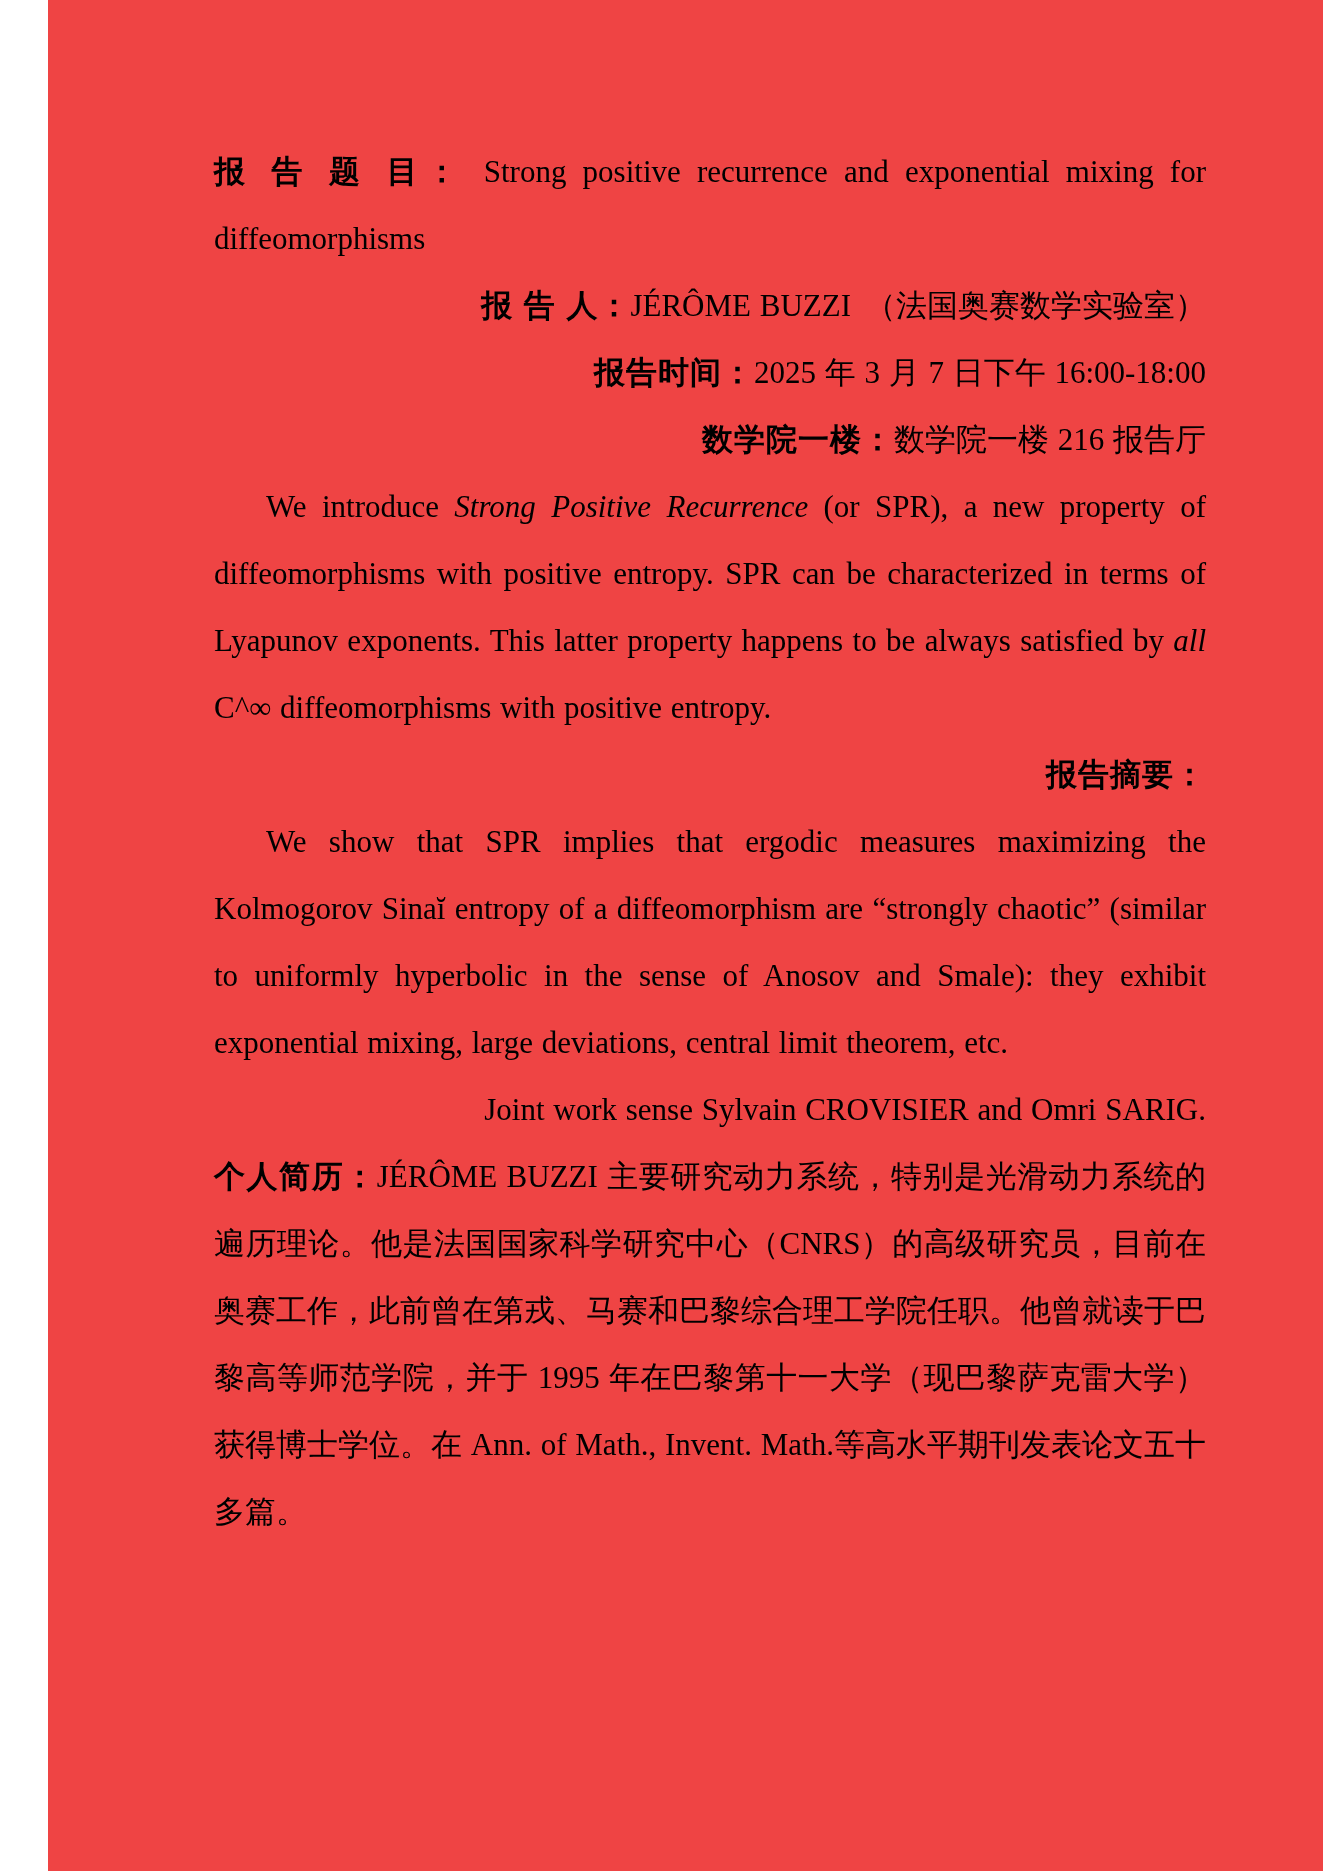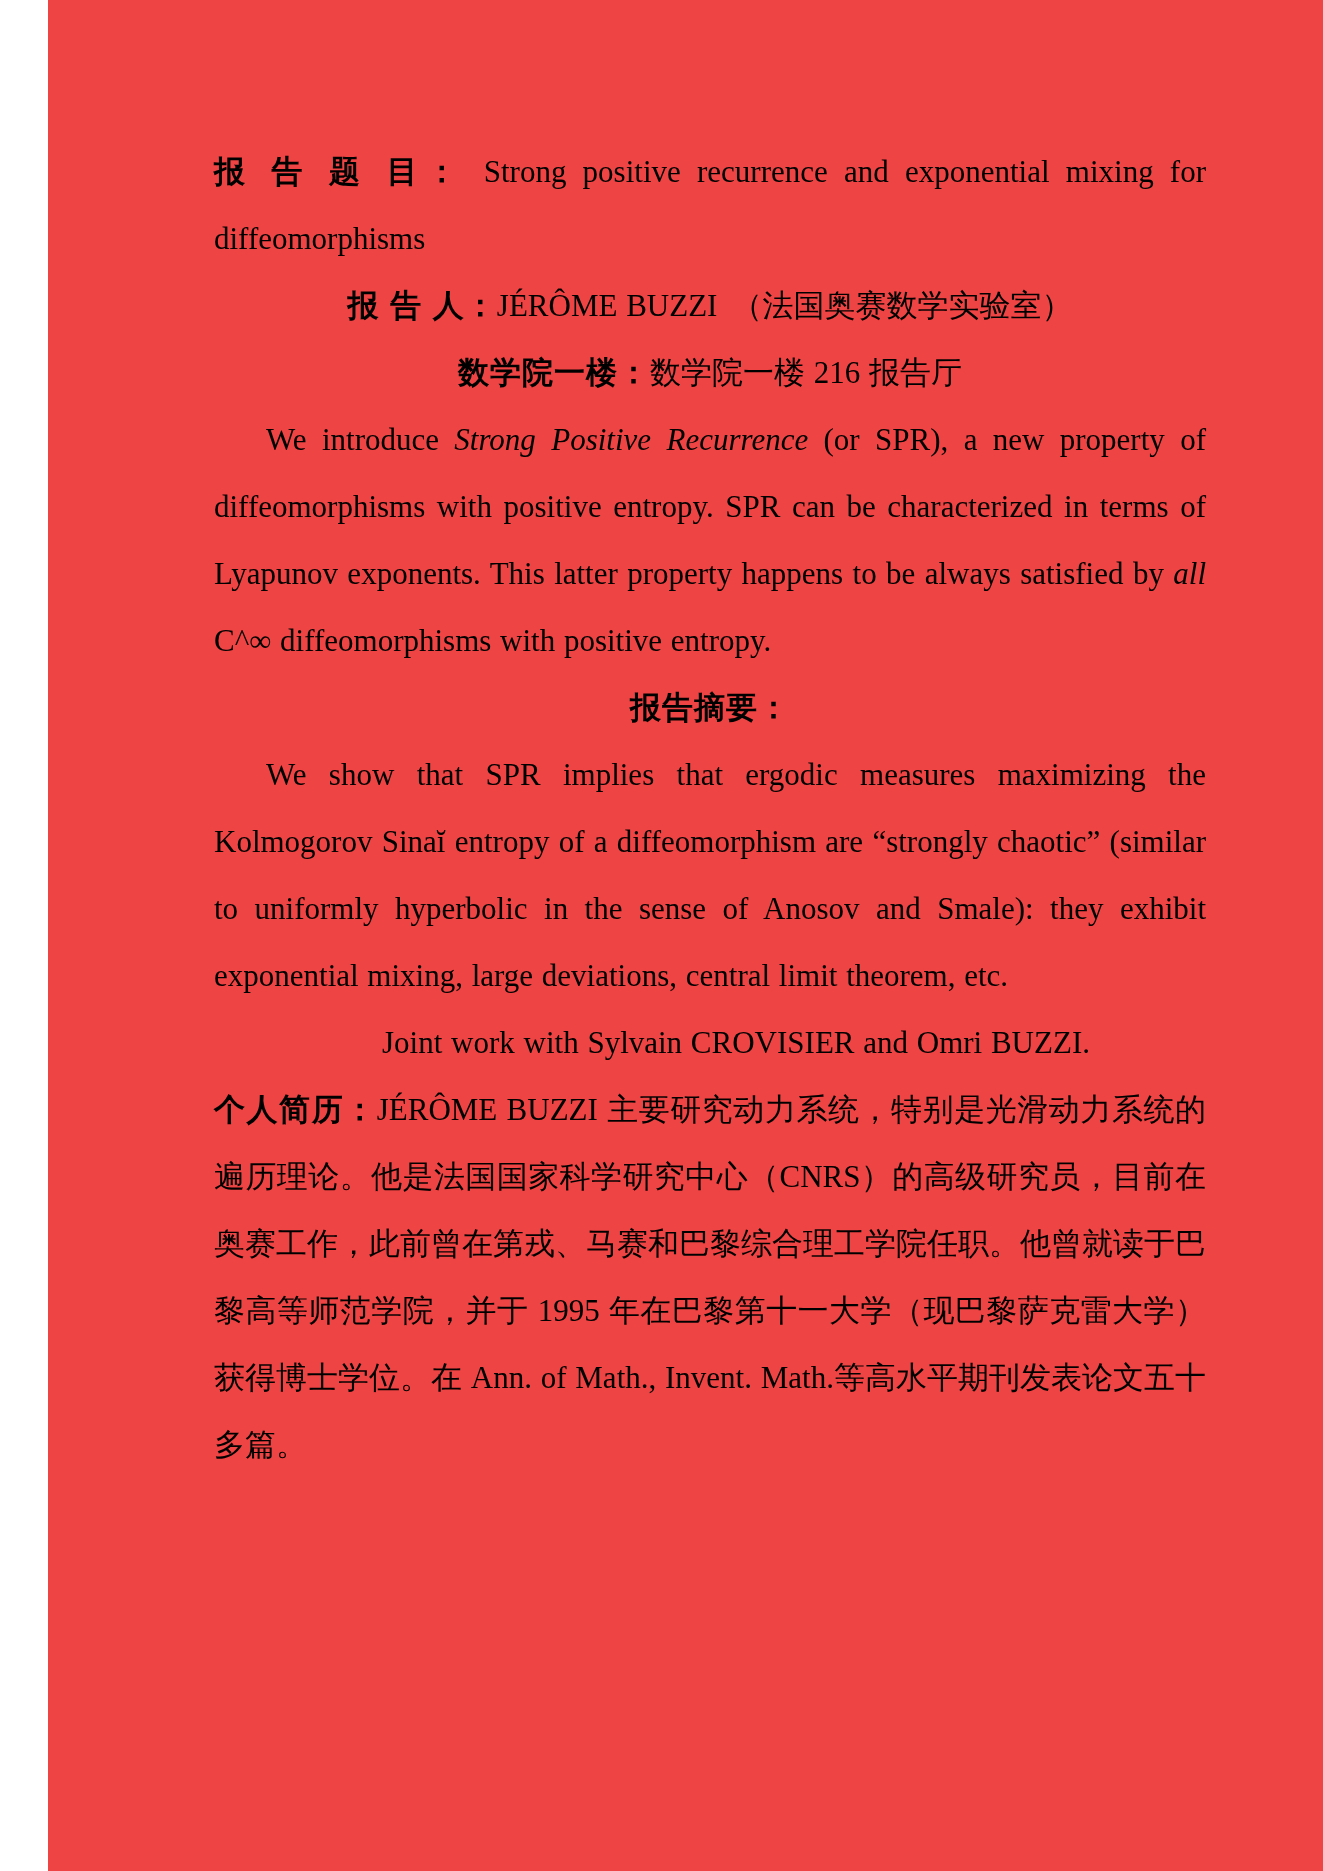--- a/index.html
+++ b/index.html
@@ -28,21 +28,21 @@
   p.para {
     margin: 0;
     padding: 0;
     font-size: 31px;
     line-height: 67px;
     text-align: justify;
     text-justify: inter-ideograph;
     word-spacing: 1px;
   }
   p.para.lastline-left {
-    text-align: center;
+    text-align: right;
   }
   .label {
     font-weight: 700;
     font-family: "Liberation Sans", "DejaVu Sans", sans-serif;
     letter-spacing: 1px;
   }
   .indent {
     text-indent: 52px;
   }
   .italic {
@@ -59,35 +59,38 @@
   <div class="content">
 
     <p class="para">
       <span class="label">报 告 题 目： </span><span>Strong positive recurrence and exponential mixing for diffeomorphisms</span>
     </p>
 
     <p class="para lastline-left">
       <span class="label">报 告 人：</span><span>JÉRÔME BUZZI</span><span class="affil">（法国奥赛数学实验室）</span>
     </p>
 
+    <p class="para lastline-left">
+      <span class="label">报告时间：</span><span>2025 年 3 月 7 日下午 16:00-18:00</span>
+    </p>
 
     <p class="para lastline-left">
       <span class="label">数学院一楼：</span><span>数学院一楼 216 报告厅</span>
     </p>
 
     <p class="para indent">
       <span>We introduce </span><span class="italic">Strong Positive Recurrence</span><span> (or SPR), a new property of diffeomorphisms with positive entropy. SPR can be characterized in terms of Lyapunov exponents. This latter property happens to be always satisfied by </span><span class="italic">all</span><span> C^∞ diffeomorphisms with positive entropy.</span>
     </p>
 
     <p class="para lastline-left">
       <span class="label">报告摘要：</span>
     </p>
 
     <p class="para indent">We show that SPR implies that ergodic measures maximizing the Kolmogorov Sinaĭ entropy of a diffeomorphism are “strongly chaotic” (similar to uniformly hyperbolic in the sense of Anosov and Smale): they exhibit exponential mixing, large deviations, central limit theorem, etc.</p>
 
-    <p class="para indent lastline-left">Joint work with Sylvain CROVISIER and Omri BUZZI.</p>
+    <p class="para indent lastline-left">Joint work sense Sylvain CROVISIER and Omri SARIG.</p>
 
     <p class="para">
       <span class="label">个人简历：</span><span>JÉRÔME BUZZI 主要研究动力系统，特别是光滑动力系统的遍历理论。他是法国国家科学研究中心（CNRS）的高级研究员，目前在奥赛工作，此前曾在第戎、马赛和巴黎综合理工学院任职。他曾就读于巴黎高等师范学院，并于 1995 年在巴黎第十一大学（现巴黎萨克雷大学）获得博士学位。在 Ann. of Math., Invent. Math.等高水平期刊发表论文五十多篇。</span>
     </p>
 
   </div>
 </div>
 
 </body></html>

